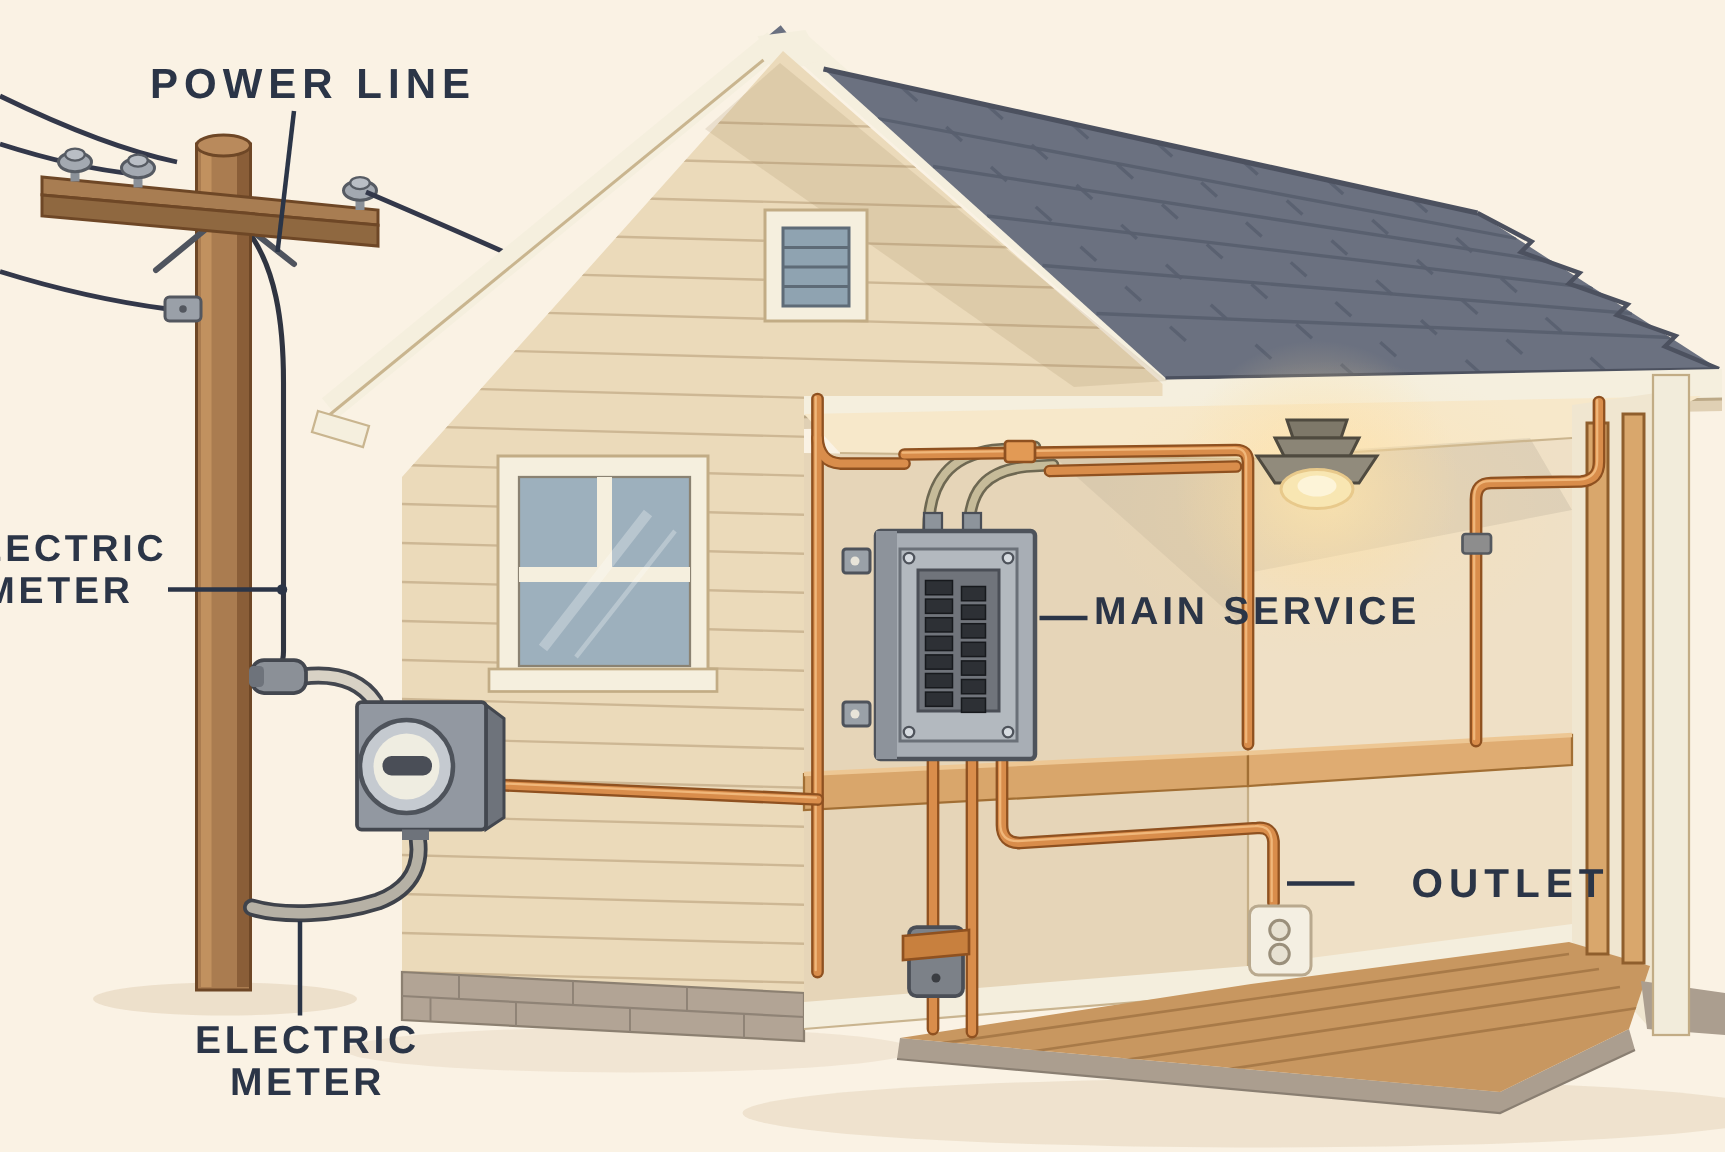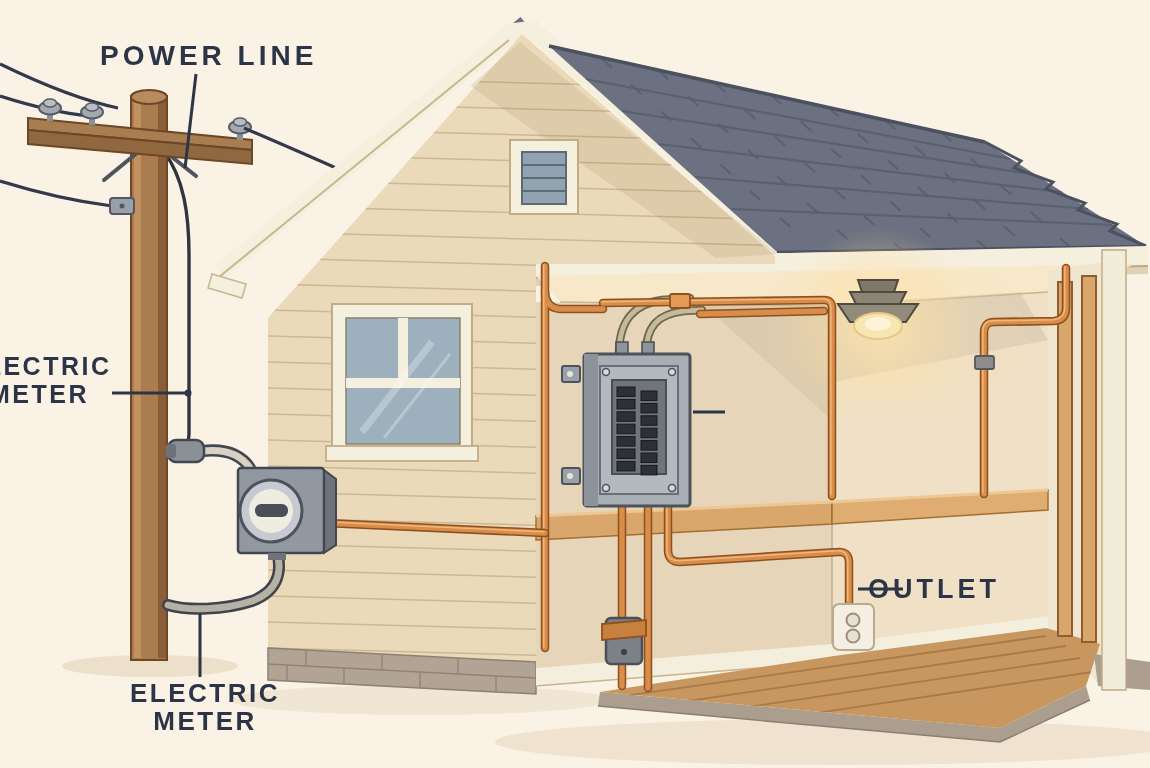--- a/index.html
+++ b/index.html
@@ -6,21 +6,21 @@
   #stage{position:relative;width:1150px;height:768px;overflow:hidden;background:#ef4444;
          font-family:"Liberation Sans",sans-serif;}
   #art{position:absolute;left:0;top:0;}
   .label{position:absolute;color:#2B3547;font-weight:700;z-index:5;
          font-family:"Liberation Sans",sans-serif;white-space:nowrap;}
   .label span{display:block;}
   #lbl-power{left:100px;top:40px;width:212px;text-align:center;font-size:28px;letter-spacing:4px;}
   #lbl-meter-drop{left:-116px;top:352px;width:310px;text-align:center;font-size:25px;line-height:28px;letter-spacing:2.5px;}
   #lbl-meter-ground{left:55px;top:679px;width:300px;text-align:center;font-size:26px;line-height:28px;letter-spacing:2.5px;}
   #lbl-panel{left:688px;top:393px;width:300px;text-align:center;font-size:26px;line-height:28px;letter-spacing:2.5px;}
-  #lbl-outlet{left:868px;top:574px;width:205px;text-align:left;font-size:27px;letter-spacing:4px;}
+  #lbl-outlet{left:868px;top:574px;width:205px;text-align:right;font-size:27px;letter-spacing:4px;}
   
   .cu use.o{stroke:#8F5120;stroke-width:8.5;fill:none;stroke-linecap:round;stroke-linejoin:round;}
   .cu use.f{stroke:#D98D4B;stroke-width:5.4;fill:none;stroke-linecap:round;stroke-linejoin:round;}
   .cu use.h{stroke:#F2BB7F;stroke-width:1.5;fill:none;stroke-linecap:round;stroke-linejoin:round;opacity:.9;}
   .kh use.o{stroke:#6E6852;stroke-width:8.5;fill:none;stroke-linecap:round;}
   .kh use.f{stroke:#C6BB99;stroke-width:5;fill:none;stroke-linecap:round;}
 </style>
 </head>
 <body>
 
@@ -398,17 +398,18 @@
   <span>ELECTRIC</span>
   <span>METER</span>
 </div>
 
 <div class="label" id="lbl-meter-ground">
   <span>ELECTRIC</span>
   <span>METER</span>
 </div>
 
 <div class="label" id="lbl-panel">
+  <span>MAIN SERVICE</span>
 </div>
 
 <div class="label" id="lbl-outlet">OUTLET</div>
 
 </div>
 
 </body></html>

